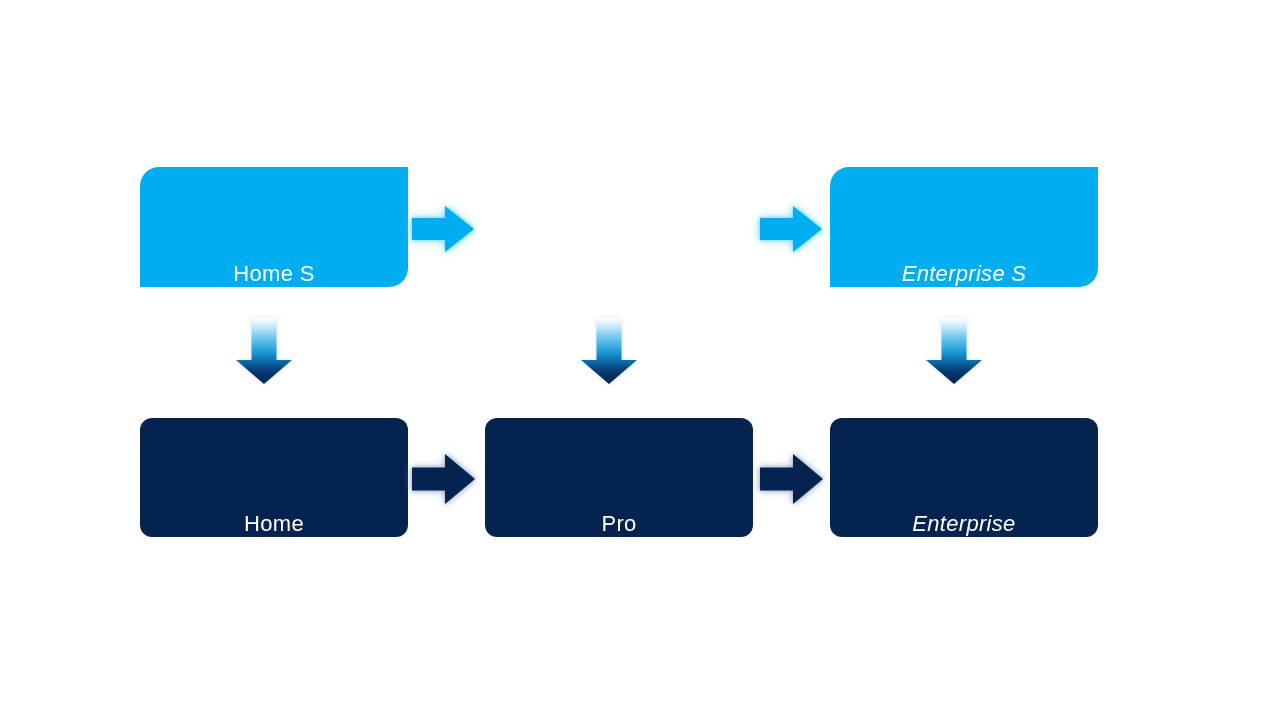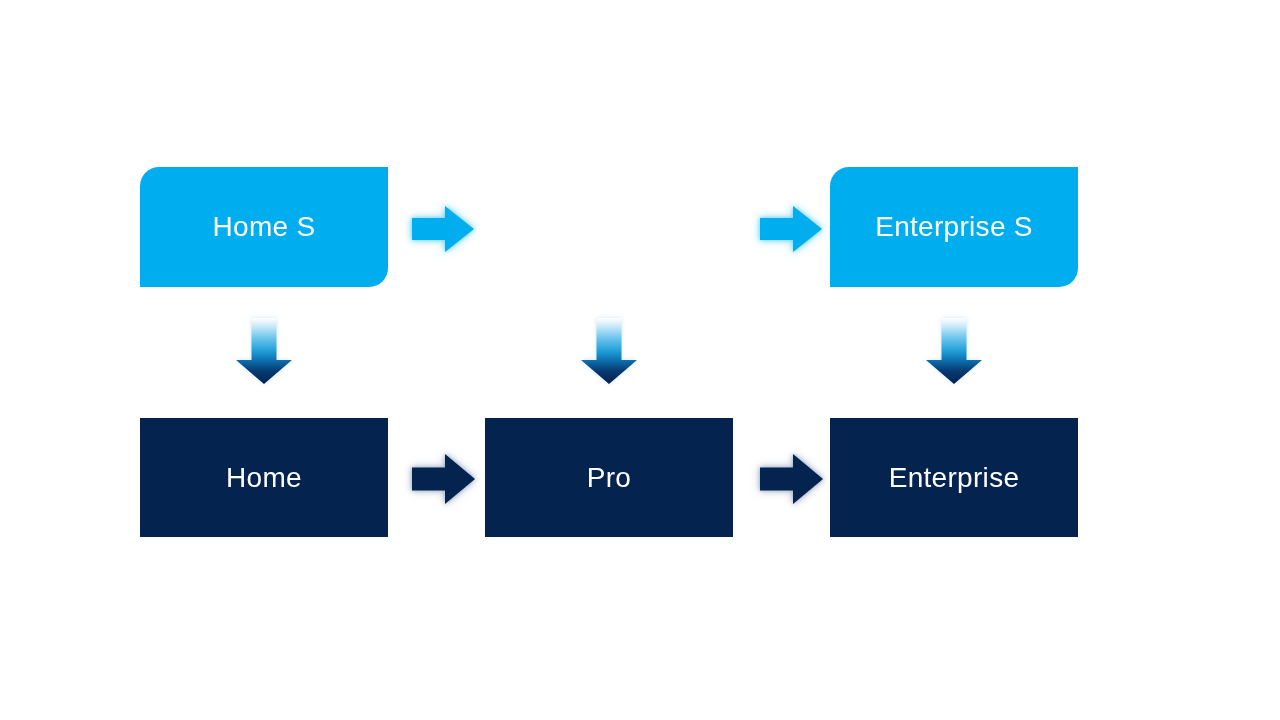--- a/index.html
+++ b/index.html
@@ -10,45 +10,45 @@
   }
   .canvas {
     position: relative;
     width: 1280px;
     height: 720px;
     background: var(--canvas-bg, #ffffff);
     overflow: hidden;
   }
   .node {
     position: absolute;
-    width: 248px;
+    width: 268px;
     display: flex;
-    align-items: center;
+    align-items: flex-end;
     justify-content: center;
     color: var(--text-color, #ffffff);
-    font-size: 28px;
+    font-size: 22px;
     font-weight: 400;
     letter-spacing: 0.3px;
     text-align: center;
   }
   .node-light {
     height: 120px;
     top: 167px;
     background: var(--light-blue, #00AEEF);
     border-radius: 19px 0 19px 0;
   }
   .node-dark {
     height: 119px;
     top: 418px;
     background: var(--dark-navy, #05234F);
-    border-radius: 0;
+    border-radius: 12px;
   }
   .col-0 { left: 140px; }
   .col-1 { left: 485px; }
-  .col-2 { left: 830px; }
+  .col-2 { left: 830px; font-style: italic; }
 
   
   .h-arrow { position: absolute; }
   .h-arrow-light {
     top: 206px;
     filter: drop-shadow(0 0 2px rgba(105, 212, 248, 0.95))
             drop-shadow(0 0 4px rgba(105, 212, 248, 0.65));
   }
   .h-arrow-dark {
     top: 454px;

